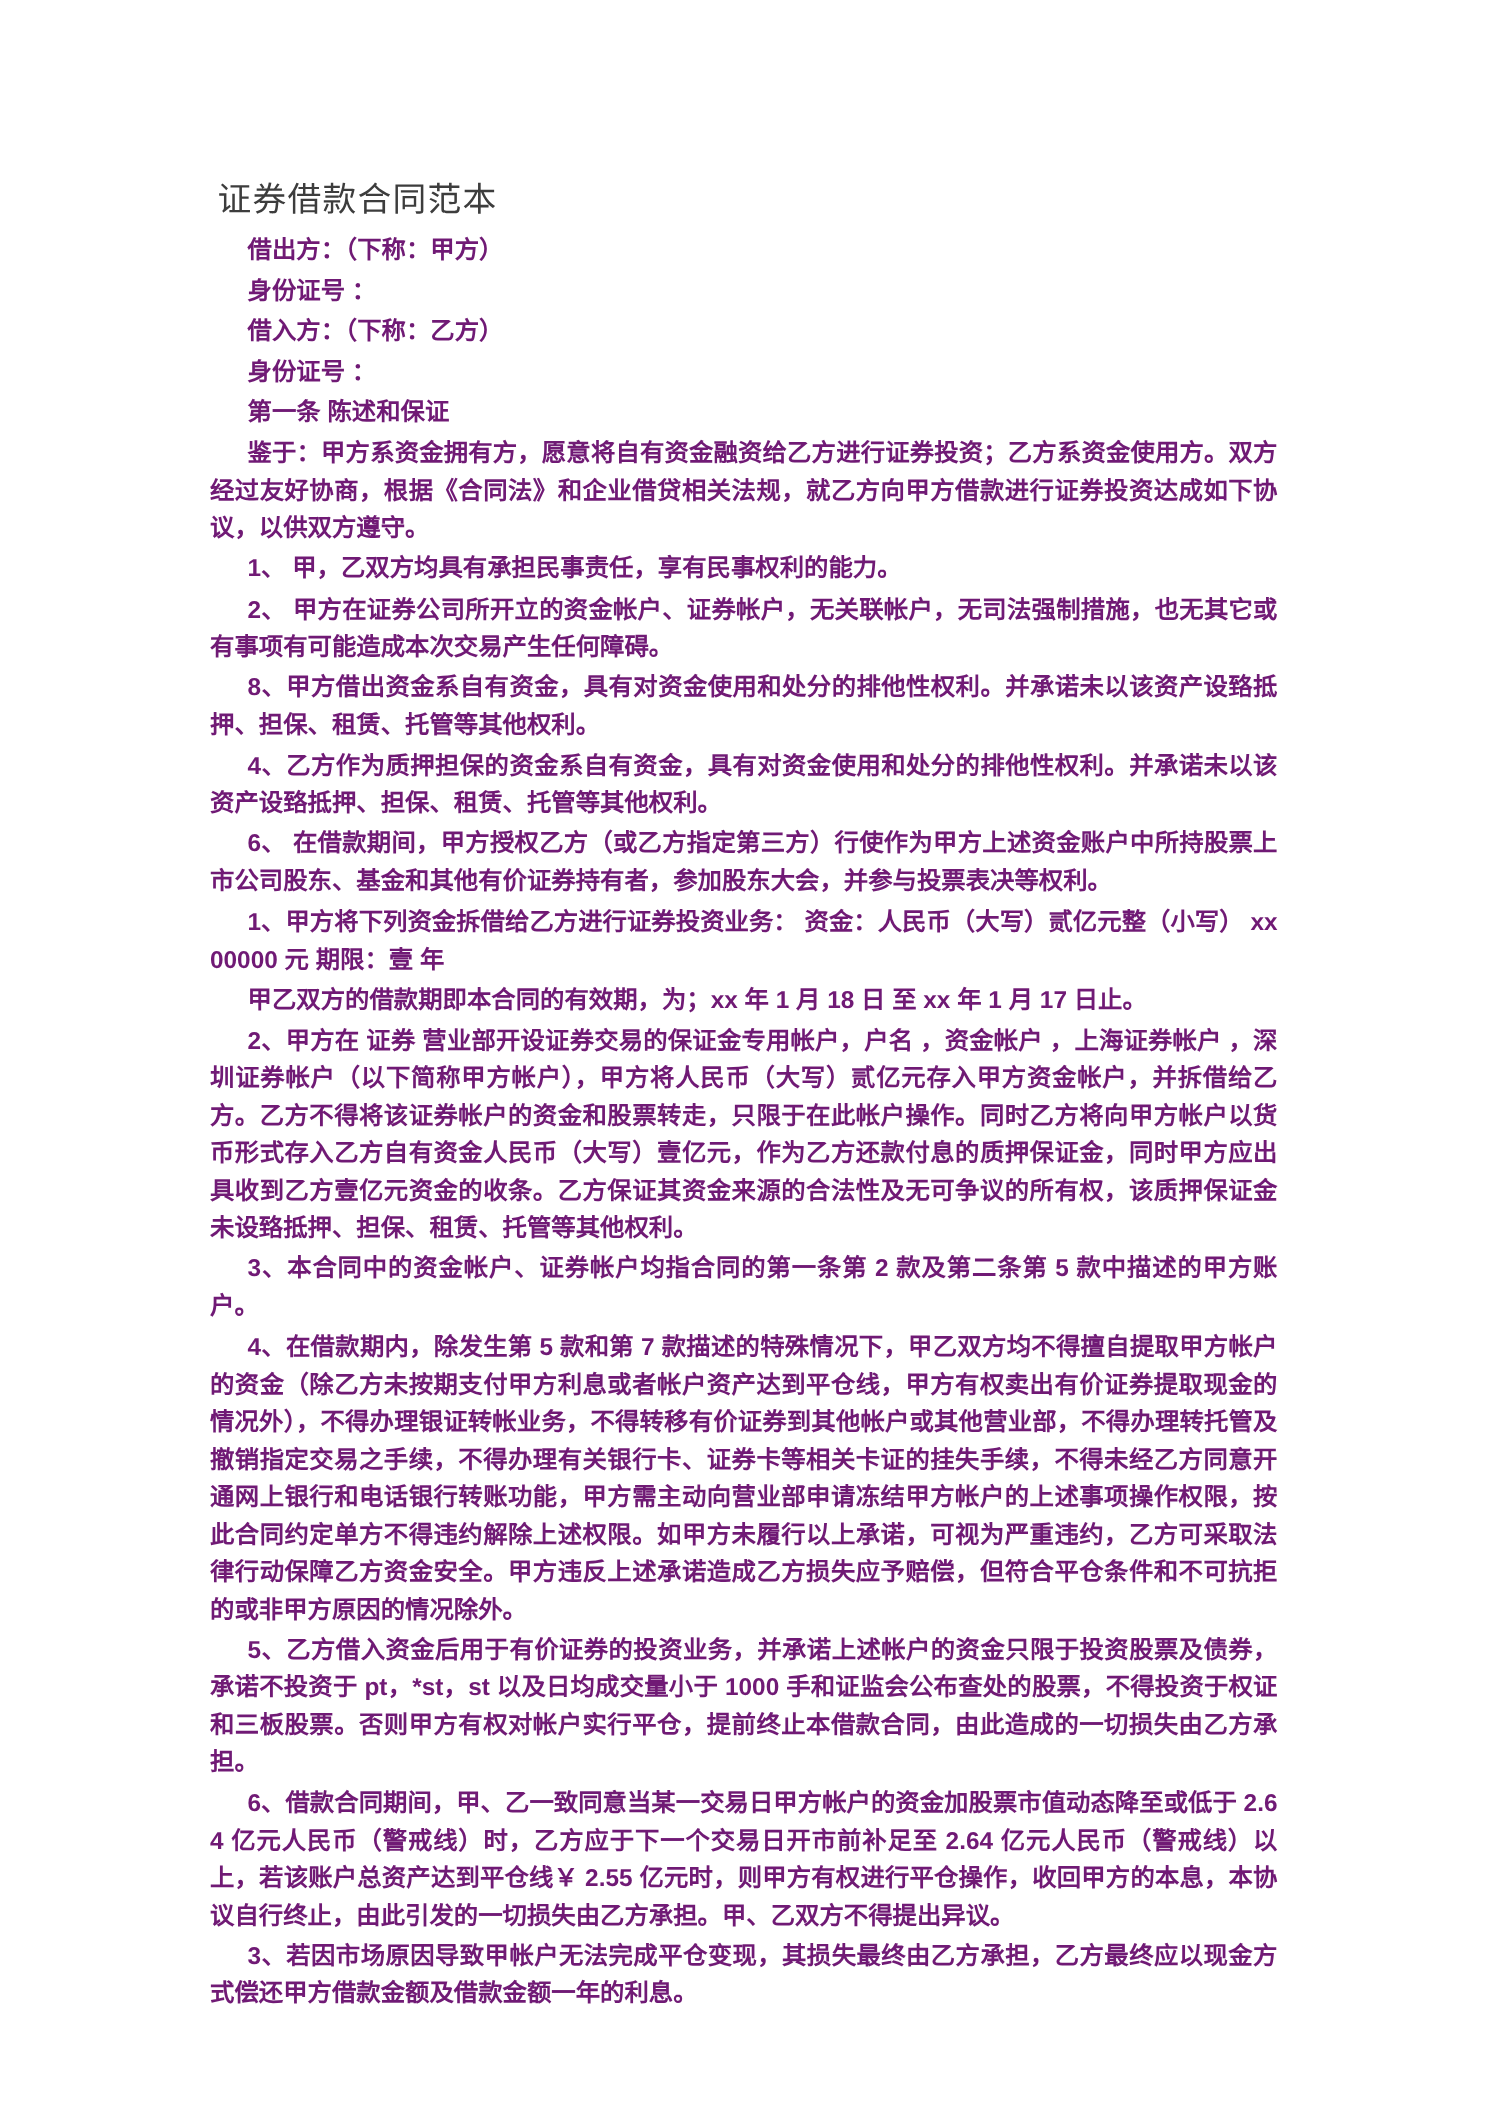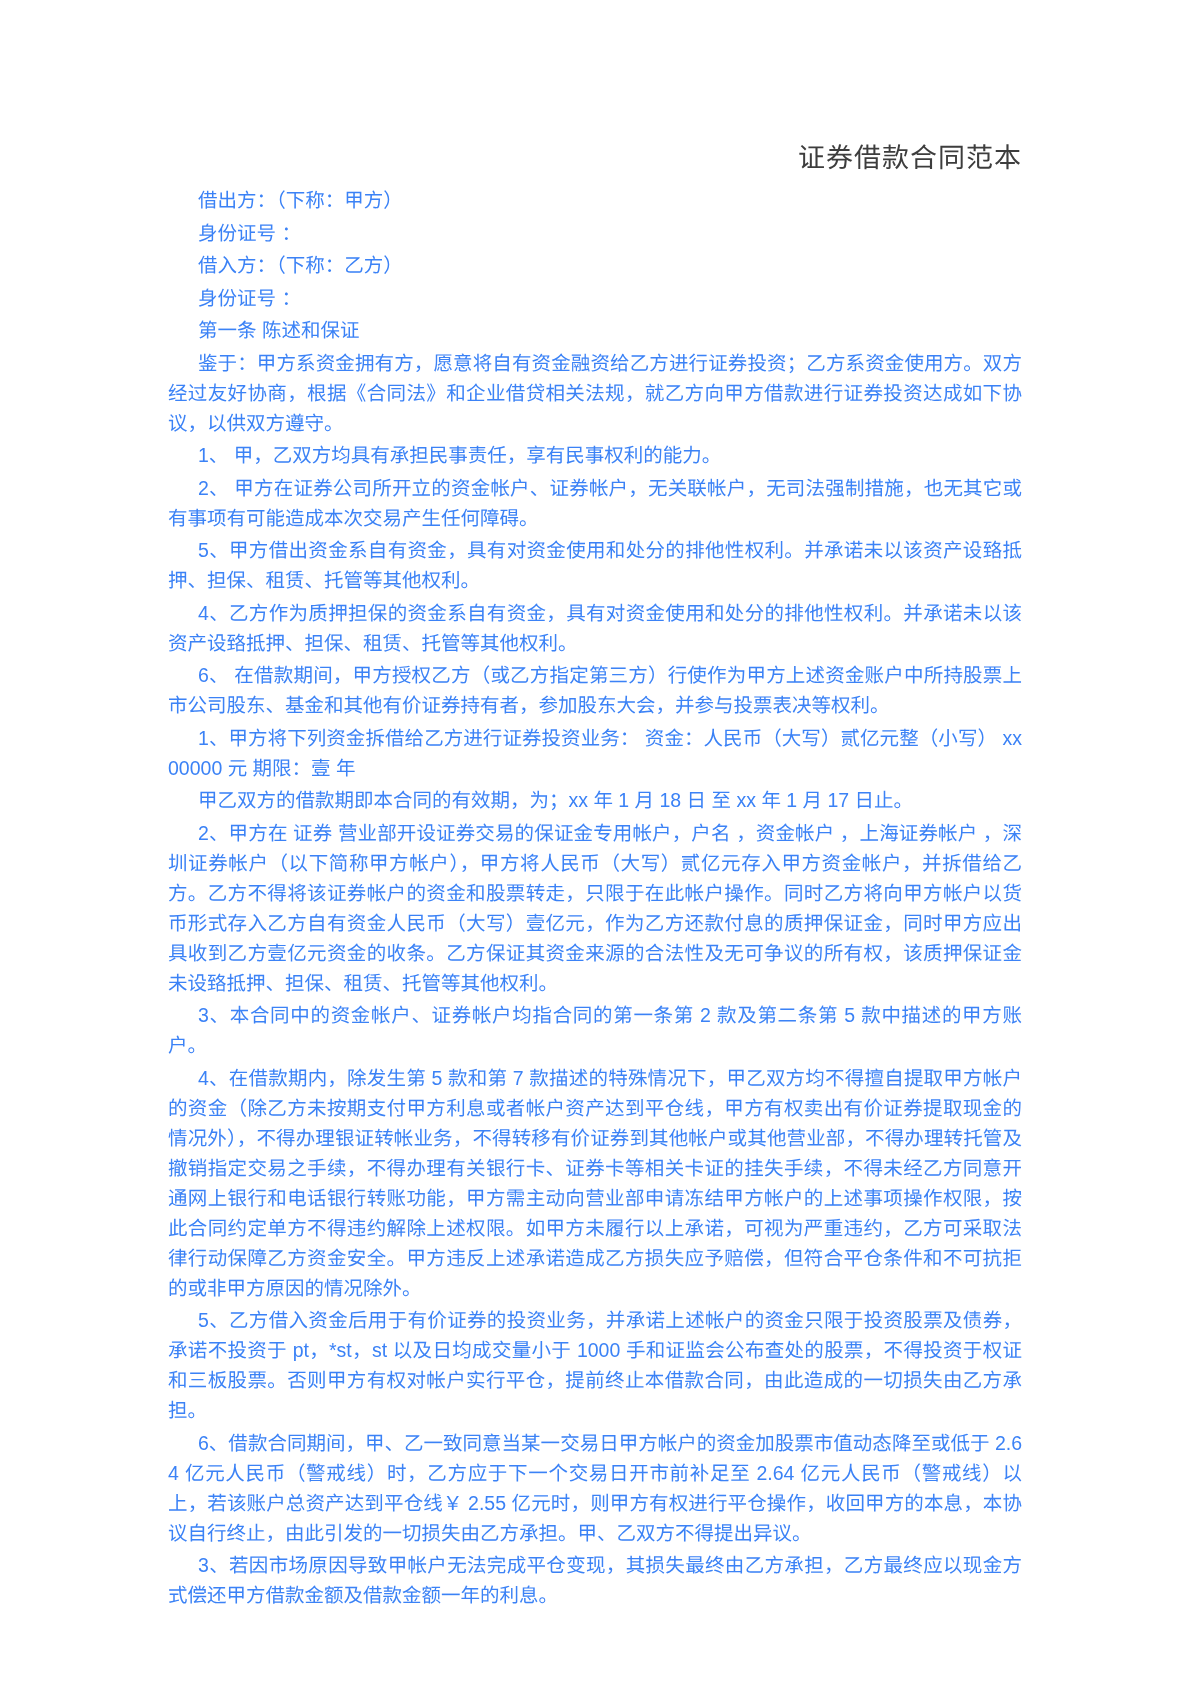--- a/index.html
+++ b/index.html
@@ -13,34 +13,33 @@
     font-family: "Liberation Sans", "DejaVu Sans", sans-serif;
   }
   .page {
     box-sizing: border-box;
     width: 1190px;
     min-height: 1683px;
     background: #ffffff;
     padding: 143px 168px 150px 168px;
   }
   .doc-title {
-    font-family: Liberation Mono, monospace;
+    font-family: Liberation Sans, sans-serif;
     font-weight: 400;
     font-size: 27px;
     line-height: 34px;
     color: #3d3d3d;
     margin: 0 0 8px 6px;
     letter-spacing: 1px;
-    text-align: right;
   }
   .doc-body p {
     font-size: 19.5px;
     line-height: 30px;
-    font-weight: 400;
-    color: #3b82f6;
+    font-weight: 700;
+    color: #701a75;
     margin: 2.5px 0;
     text-indent: 30px;
     text-align: justify;
     word-break: break-all;
   }
 </style>
 </head>
 <body>
 
 <div class="page">
@@ -49,21 +48,21 @@
   <div class="doc-body">
 
   <p>借出方：（下称：甲方）</p>
       <p>身份证号 ：</p>
       <p>借入方：（下称：乙方）</p>
       <p>身份证号 ：</p>
       <p>第一条 陈述和保证</p>
       <p>鉴于：甲方系资金拥有方，愿意将自有资金融资给乙方进行证券投资；乙方系资金使用方。双方经过友好协商，根据《合同法》和企业借贷相关法规，就乙方向甲方借款进行证券投资达成如下协议，以供双方遵守。</p>
       <p>1、 甲，乙双方均具有承担民事责任，享有民事权利的能力。</p>
       <p>2、 甲方在证券公司所开立的资金帐户、证券帐户，无关联帐户，无司法强制措施，也无其它或有事项有可能造成本次交易产生任何障碍。</p>
-      <p>5、甲方借出资金系自有资金，具有对资金使用和处分的排他性权利。并承诺未以该资产设臵抵押、担保、租赁、托管等其他权利。</p>
+      <p>8、甲方借出资金系自有资金，具有对资金使用和处分的排他性权利。并承诺未以该资产设臵抵押、担保、租赁、托管等其他权利。</p>
       <p>4、乙方作为质押担保的资金系自有资金，具有对资金使用和处分的排他性权利。并承诺未以该资产设臵抵押、担保、租赁、托管等其他权利。</p>
       <p>6、 在借款期间，甲方授权乙方（或乙方指定第三方）行使作为甲方上述资金账户中所持股票上市公司股东、基金和其他有价证券持有者，参加股东大会，并参与投票表决等权利。</p>
       <p>1、甲方将下列资金拆借给乙方进行证券投资业务： 资金：人民币（大写）贰亿元整（小写） xx00000 元 期限：壹 年</p>
       <p>甲乙双方的借款期即本合同的有效期，为；xx 年 1 月 18 日 至 xx 年 1 月 17 日止。</p>
       <p>2、甲方在 证券 营业部开设证券交易的保证金专用帐户，户名 ，资金帐户 ，上海证券帐户 ，深圳证券帐户（以下简称甲方帐户），甲方将人民币（大写）贰亿元存入甲方资金帐户，并拆借给乙方。乙方不得将该证券帐户的资金和股票转走，只限于在此帐户操作。同时乙方将向甲方帐户以货币形式存入乙方自有资金人民币（大写）壹亿元，作为乙方还款付息的质押保证金，同时甲方应出具收到乙方壹亿元资金的收条。乙方保证其资金来源的合法性及无可争议的所有权，该质押保证金未设臵抵押、担保、租赁、托管等其他权利。</p>
       <p>3、本合同中的资金帐户、证券帐户均指合同的第一条第 2 款及第二条第 5 款中描述的甲方账户。</p>
       <p>4、在借款期内，除发生第 5 款和第 7 款描述的特殊情况下，甲乙双方均不得擅自提取甲方帐户的资金（除乙方未按期支付甲方利息或者帐户资产达到平仓线，甲方有权卖出有价证券提取现金的情况外），不得办理银证转帐业务，不得转移有价证券到其他帐户或其他营业部，不得办理转托管及撤销指定交易之手续，不得办理有关银行卡、证券卡等相关卡证的挂失手续，不得未经乙方同意开通网上银行和电话银行转账功能，甲方需主动向营业部申请冻结甲方帐户的上述事项操作权限，按此合同约定单方不得违约解除上述权限。如甲方未履行以上承诺，可视为严重违约，乙方可采取法律行动保障乙方资金安全。甲方违反上述承诺造成乙方损失应予赔偿，但符合平仓条件和不可抗拒的或非甲方原因的情况除外。</p>
       <p>5、乙方借入资金后用于有价证券的投资业务，并承诺上述帐户的资金只限于投资股票及债券，承诺不投资于 pt，*st，st 以及日均成交量小于 1000 手和证监会公布查处的股票，不得投资于权证和三板股票。否则甲方有权对帐户实行平仓，提前终止本借款合同，由此造成的一切损失由乙方承担。</p>
       <p>6、借款合同期间，甲、乙一致同意当某一交易日甲方帐户的资金加股票市值动态降至或低于 2.64 亿元人民币（警戒线）时，乙方应于下一个交易日开市前补足至 2.64 亿元人民币（警戒线）以上，若该账户总资产达到平仓线￥ 2.55 亿元时，则甲方有权进行平仓操作，收回甲方的本息，本协议自行终止，由此引发的一切损失由乙方承担。甲、乙双方不得提出异议。</p>
       <p>3、若因市场原因导致甲帐户无法完成平仓变现，其损失最终由乙方承担，乙方最终应以现金方式偿还甲方借款金额及借款金额一年的利息。</p>

